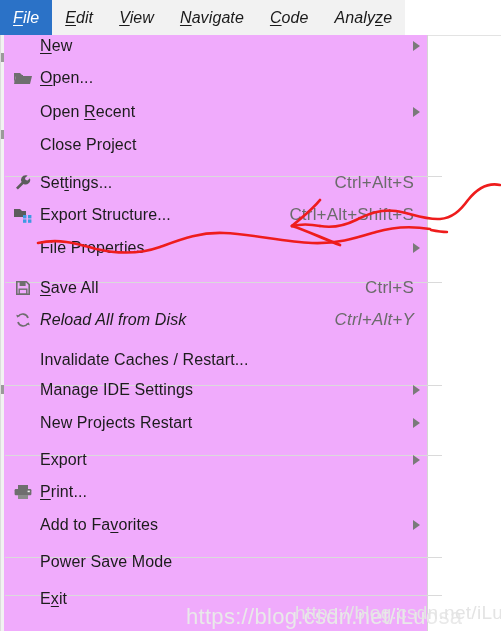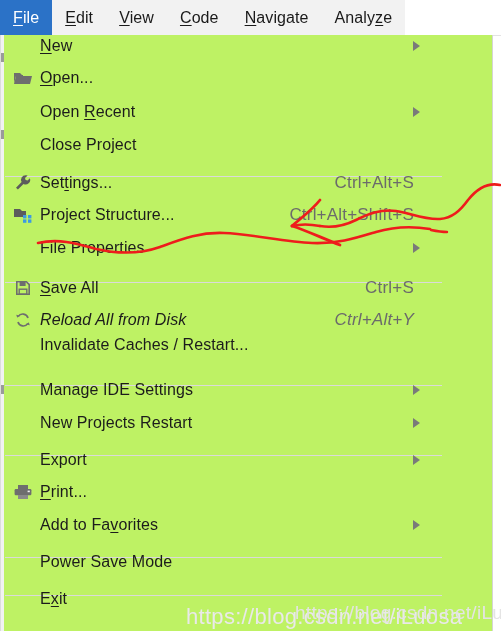--- a/index.html
+++ b/index.html
@@ -27,40 +27,41 @@
   }
   .menubar-item {
     display: flex;
     align-items: center;
     padding: 0 13px;
     font-size: 16px;
     color: #1a1a1a;
     letter-spacing: 0.1px;
     white-space: nowrap;
     cursor: default;
+    font-style: italic;
   }
   .menubar-item.active {
     background: #2b72c7;
     color: #ffffff;
   }
   .menubar-item .mn { text-decoration: underline; text-underline-offset: 2px; }
   #menubar-spacer { flex: 1; background: #ffffff; }
   #menubar-fillright {
     position: absolute;
     left: 443px; top: 0; width: 58px; height: 35px;
     background: #ffffff;
   }
 
   
   #dropdown {
     position: absolute;
     left: 0; top: 35px;
-    width: 493px;
+    width: 428px;
     height: 596px;
-    background: #bef264;
+    background: #f0abfc;
     border-right: 1px solid #d4d4d4;
     box-sizing: border-box;
   }
   #dropdown-leftedge {
     position: absolute;
     left: 0; top: 0; width: 4px; height: 100%;
     background: #f2f2f2;
     border-left: 1px solid #dcdcdc;
     box-sizing: border-box;
   }
@@ -148,24 +149,24 @@
       <div class="menubar-item active">
         <span><span class="mn">F</span>ile</span>
       </div>
       <div class="menubar-item">
         <span><span class="mn">E</span>dit</span>
       </div>
       <div class="menubar-item">
         <span><span class="mn">V</span>iew</span>
       </div>
       <div class="menubar-item">
+        <span><span class="mn">N</span>avigate</span>
+      </div>
+      <div class="menubar-item">
         <span><span class="mn">C</span>ode</span>
-      </div>
-      <div class="menubar-item">
-        <span><span class="mn">N</span>avigate</span>
       </div>
       <div class="menubar-item">
         <span>Analy<span class="mn">z</span>e</span>
       </div>
       <div id="menubar-spacer"></div>
     </div>
   <div id="menubar-fillright"></div>
 
   <div id="dropdown">
     <div id="dropdown-leftedge">
@@ -212,21 +213,21 @@
         <div class="mi" style="top: 164px;">
           <span class="mi-icon">
             <svg width="19" height="16" viewBox="0 0 19 16">
               <path fill="#5c5c5c" d="M0 2h6l2 2h4v6H0z"></path>
               <rect x="9" y="8" width="3.4" height="3.4" fill="#3d9ae2"></rect>
               <rect x="14" y="8" width="3.4" height="3.4" fill="#3d9ae2"></rect>
               <rect x="9" y="12.4" width="3.4" height="3.4" fill="#3d9ae2"></rect>
               <rect x="14" y="12.4" width="3.4" height="3.4" fill="#3d9ae2"></rect>
             </svg>
           </span>
-          <span class="mi-label">Project Structure...</span>
+          <span class="mi-label">Export Structure...</span>
           <span class="mi-shortcut">Ctrl+Alt+Shift+S</span>
         </div>
         <div class="mi" style="top: 197px;">
           <span class="mi-label">File Properties</span>
           <span class="mi-arrow"></span>
         </div>
         <div class="mi" style="top: 237px;">
           <span class="mi-icon">
             <svg width="16" height="16" viewBox="0 0 16 16">
               <path fill="none" stroke="#6e6e6e" stroke-width="1.6" d="M1.8 1.8h9.6l2.8 2.8v9.6H1.8z"></path>
@@ -242,21 +243,21 @@
             <svg width="16" height="16" viewBox="0 0 16 16">
               <path fill="none" stroke="#6e6e6e" stroke-width="1.7" d="M13 6A5.4 5.4 0 0 0 3.2 4.6"></path>
               <path fill="none" stroke="#6e6e6e" stroke-width="1.7" d="M3 10a5.4 5.4 0 0 0 9.8 1.4"></path>
               <path fill="#6e6e6e" d="M1.2 2.8l3.1.6-2 2.4z"></path>
               <path fill="#6e6e6e" d="M14.8 13.2l-3.1-.6 2-2.4z"></path>
             </svg>
           </span>
           <span class="mi-label">Reload All from Disk</span>
           <span class="mi-shortcut">Ctrl+Alt+Y</span>
         </div>
-        <div class="mi" style="top: 294px;">
+        <div class="mi" style="top: 309px;">
           <span class="mi-label">Invalidate Caches / Restart...</span>
         </div>
         <div class="mi" style="top: 339px;">
           <span class="mi-label">Manage IDE Settings</span>
           <span class="mi-arrow"></span>
         </div>
         <div class="mi" style="top: 372px;">
           <span class="mi-label">New Projects Restart</span>
           <span class="mi-arrow"></span>
         </div>

